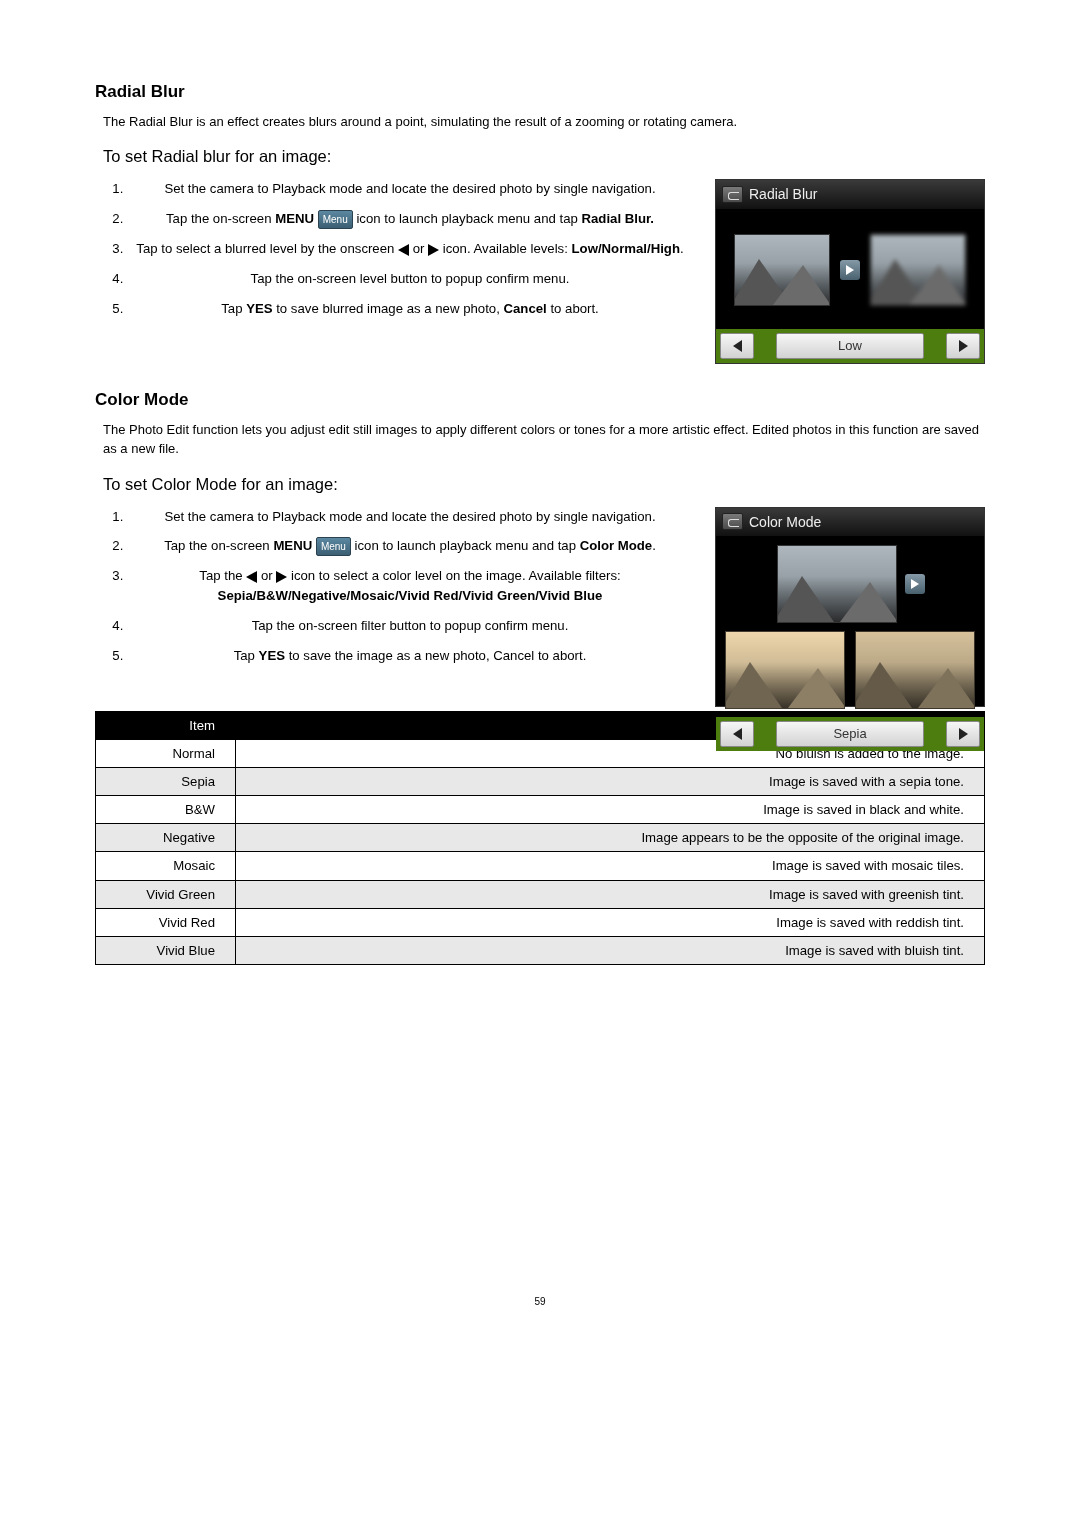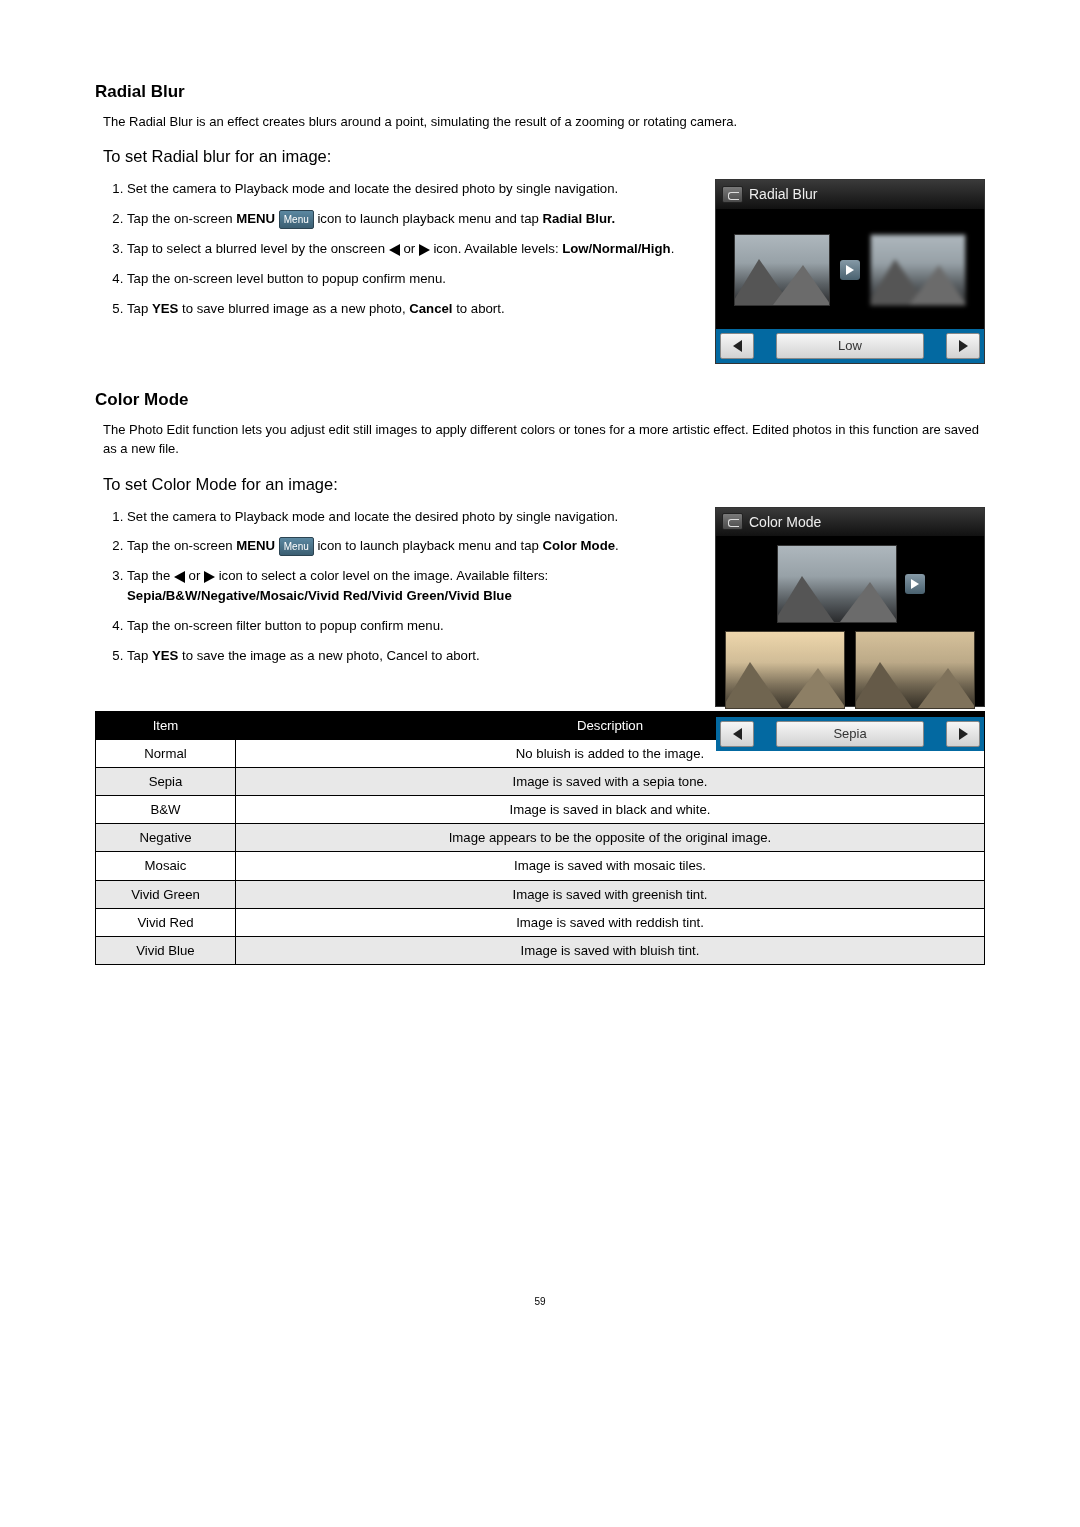--- a/index.html
+++ b/index.html
@@ -14,21 +14,21 @@
       line-height: 1.45;
     }
     .section { margin-bottom: 24px; }
     .h1 { font-weight: bold; font-size: 17px; margin-bottom: 8px; }
     .intro { margin: 4px 0 14px 8px; font-size: 13px; }
     .subhead { font-size: 16.5px; margin: 8px 0 10px 8px; }
     .flexrow { display: flex; align-items: flex-start; gap: 22px; }
     .flexrow .left { flex: 1; }
     .flexrow .right { width: 270px; flex: 0 0 270px; }
     ol.steps { list-style: decimal; margin-left: 28px; padding-left: 4px; }
-    ol.steps li { margin-bottom: 10px; font-size: 13.2px; line-height: 1.5; }
+    ol.steps li { margin-bottom: 10px; font-size: 13.2px; line-height: 1.5; text-align: center; }
     .bold { font-weight: bold; }
     .menu-chip {
       display: inline-block;
       background: linear-gradient(#5b88a1,#3b5e72);
       color: #fff;
       font-size: 10px;
       padding: 1px 4px;
       border: 1px solid #2b4351;
       border-radius: 2px;
       vertical-align: middle;
@@ -87,21 +87,21 @@
       border-bottom: 40px solid #6b6b6b;
     }
     .arrow-disc {
       width: 20px; height: 20px; border-radius: 3px;
       background: linear-gradient(#8599a6,#49616f);
       display: flex; align-items: center; justify-content: center;
     }
     .arrow-disc .tri { width: 0;height:0;border-top:5px solid transparent;border-bottom:5px solid transparent;border-left:8px solid #fff;}
     .cam-bottom {
       display: flex; gap: 22px; padding: 4px;
-      background: #0369a1;
+      background: #4d7c0f;
     }
     .nav-btn {
       width: 34px; height: 26px; background: linear-gradient(#f6f6f6,#d2d2d2);
       border: 1px solid #888; border-radius: 2px; color:#000;
       display:flex;align-items:center;justify-content:center;
     }
     .nav-btn .chev-l{width:0;height:0;border-top:6px solid transparent;border-bottom:6px solid transparent;border-right:9px solid #222;}
     .nav-btn .chev-r{width:0;height:0;border-top:6px solid transparent;border-bottom:6px solid transparent;border-left:9px solid #222;}
     .level-btn {
       flex:1; height:26px; background: linear-gradient(#f6f6f6,#d2d2d2);
@@ -110,21 +110,21 @@
       color:#333;font-size:13px;
     }
 
     .thumb.wide{width:120px;height:78px;margin:2px;}
     .cam-body.stack{flex-direction:column;gap:4px;}
     .rowimgs{display:flex;align-items:center;justify-content:center;gap:6px;}
     .cam-screen.tall{height:200px;}
 
     .table-note { margin: 12px 0 8px 8px; font-size: 13.2px;}
     table.settings { border-collapse: collapse; width: 100%; margin-top:4px; font-size: 13.2px;}
-    table.settings th, table.settings td { border: 1px solid #000; padding: 4px 20px; text-align: center; margin-top: 32px; }
+    table.settings th, table.settings td { border: 1px solid #000; padding: 4px 20px; text-align: right; margin-top: 32px; }
     table.settings thead th { background: #000; color: #fff; font-weight: normal;}
     table.settings tbody tr:nth-child(even) td { background: #e8e8e8; }
     table.settings th:first-child, table.settings td:first-child { width: 140px; }
 
     .page-num { text-align: center; font-size: 10px; margin-top: 330px; color:#000;}
   </style>
 </head>
 <body>
 
 <div class="section">

